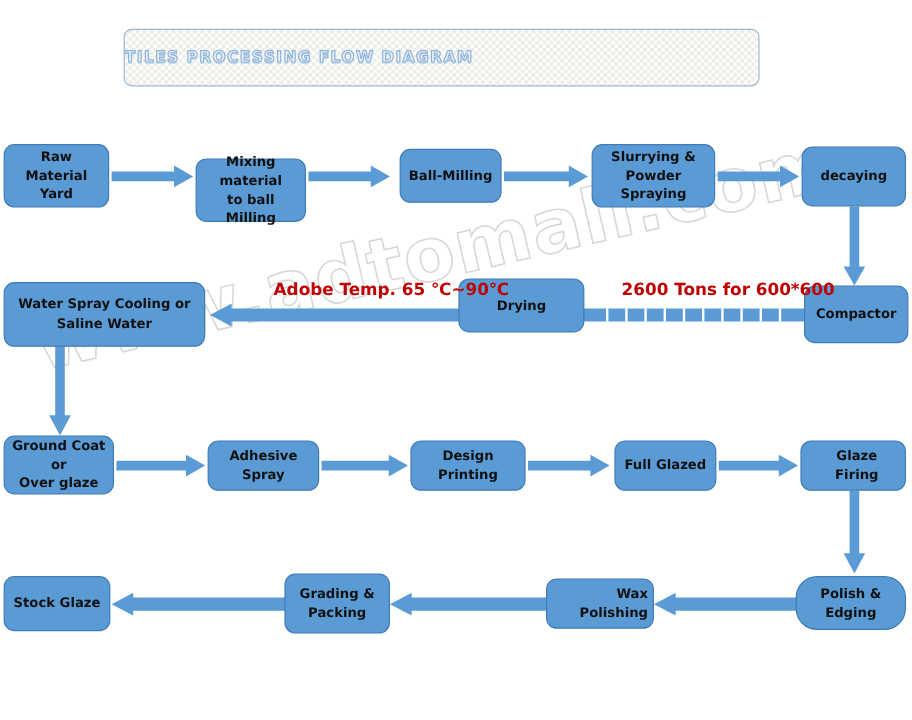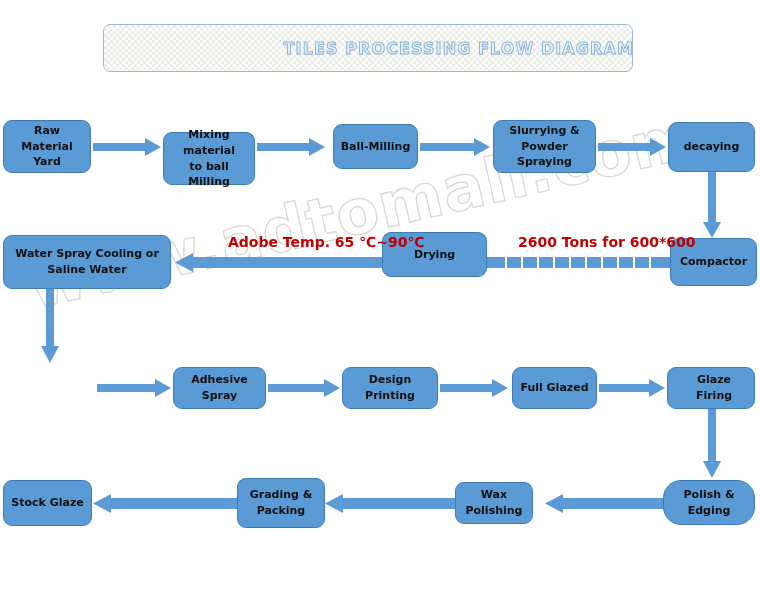--- a/index.html
+++ b/index.html
@@ -35,23 +35,23 @@
     background-position: 0 0, 3px 3px;
     box-sizing: border-box;
   }
   .title-text {
     position: absolute;
     left: 0;
     top: 0;
     width: 530px;
     height: 48px;
     line-height: 48px;
-    text-align: right;
-    font-family: "DejaVu Sans", sans-serif;
-    font-size: 16px;
+    text-align: left;
+    font-family: "DejaVu Sans", sans-serif;
+    font-size: 13px;
     font-weight: bold;
     letter-spacing: 1.1px;
     color: #eaf1f8;
     -webkit-text-stroke: 1px #8fb4da;
     text-shadow: 0 1px 0 #c9dcef;
   }
 
   
   .watermark {
     position: absolute;
@@ -200,20 +200,22 @@
 
   <div class="node" style="left:3px;   top:235px; width:168px; height:54px;">Water Spray Cooling or
 Saline Water</div>
 
   <div class="arrow" style="left:41px; top:286px;">
     <svg width="18" height="78">
         <path d="M5,0 L13,0 L13,60 L18,60 L9,77 L0,60 L5,60 Z" fill="#5b9bd5"></path>
       </svg>
   </div>
 
+  <div class="node" style="left:3px;   top:363px; width:92px;  height:49px;">Ground Coat or
+Over glaze</div>
 
   <div class="arrow" style="left:97px; top:379px;">
     <svg width="76" height="18">
         <path d="M0,5 L58,5 L58,0 L74,9 L58,18 L58,13 L0,13 Z" fill="#5b9bd5"></path>
       </svg>
   </div>
 
   <div class="node" style="left:173px; top:367px; width:93px;  height:42px;">Adhesive Spray</div>
 
   <div class="arrow" style="left:268px; top:379px;">
@@ -247,21 +249,21 @@
   </div>
 
   <div class="node" style="left:663px; top:480px; width:92px;  height:45px;border-radius:18px;">Polish &amp; Edging</div>
 
   <div class="arrow" style="left:545px; top:494px;">
     <svg width="120" height="19">
         <path d="M18,4 L120,4 L120,15 L18,15 L18,19 L0,9.5 L18,0 Z" fill="#5b9bd5"></path>
       </svg>
   </div>
 
-  <div class="node" style="left:455px; top:482px; width:78px;  height:42px;">Wax Polishing</div>
+  <div class="node" style="left:455px; top:482px; width:90px;  height:42px;text-align:right;">Wax Polishing</div>
 
   <div class="arrow" style="left:325px; top:494px;">
     <svg width="132" height="19">
         <path d="M18,4 L132,4 L132,15 L18,15 L18,19 L0,9.5 L18,0 Z" fill="#5b9bd5"></path>
       </svg>
   </div>
 
   <div class="node" style="left:237px; top:478px; width:88px;  height:50px;">Grading &amp;
 Packing</div>
 

